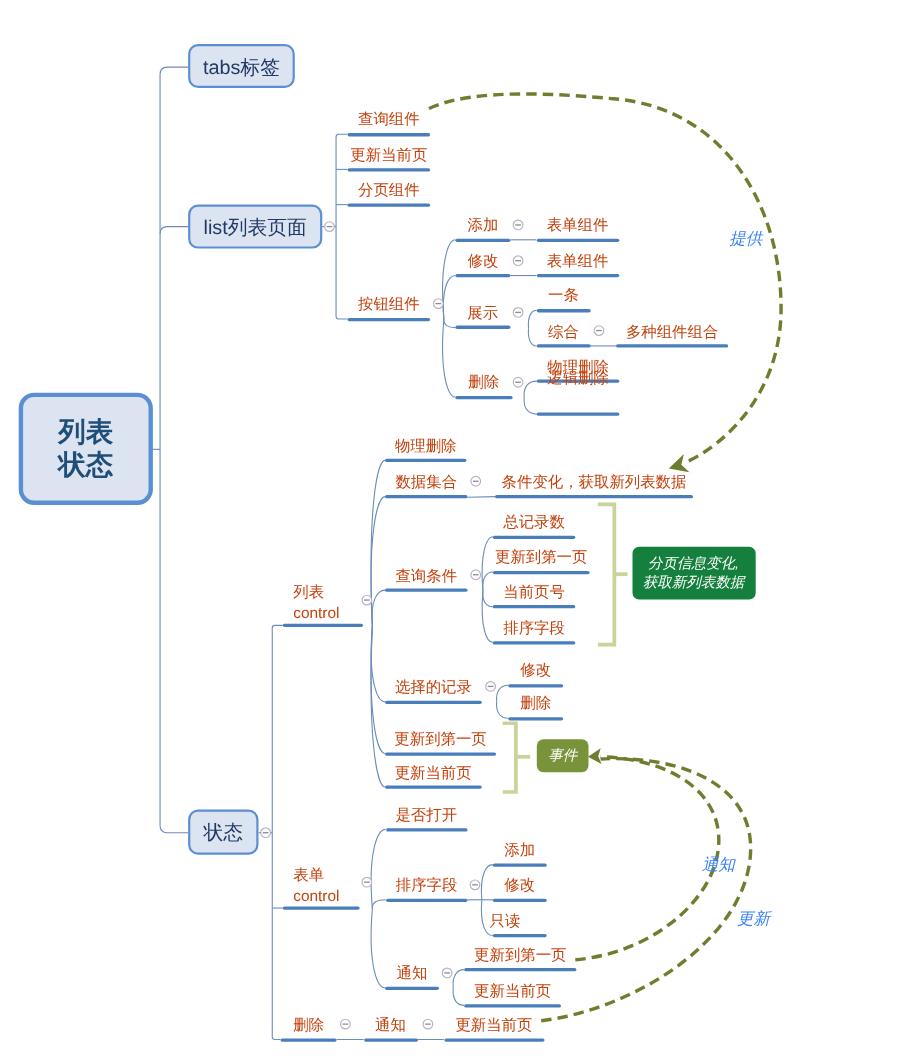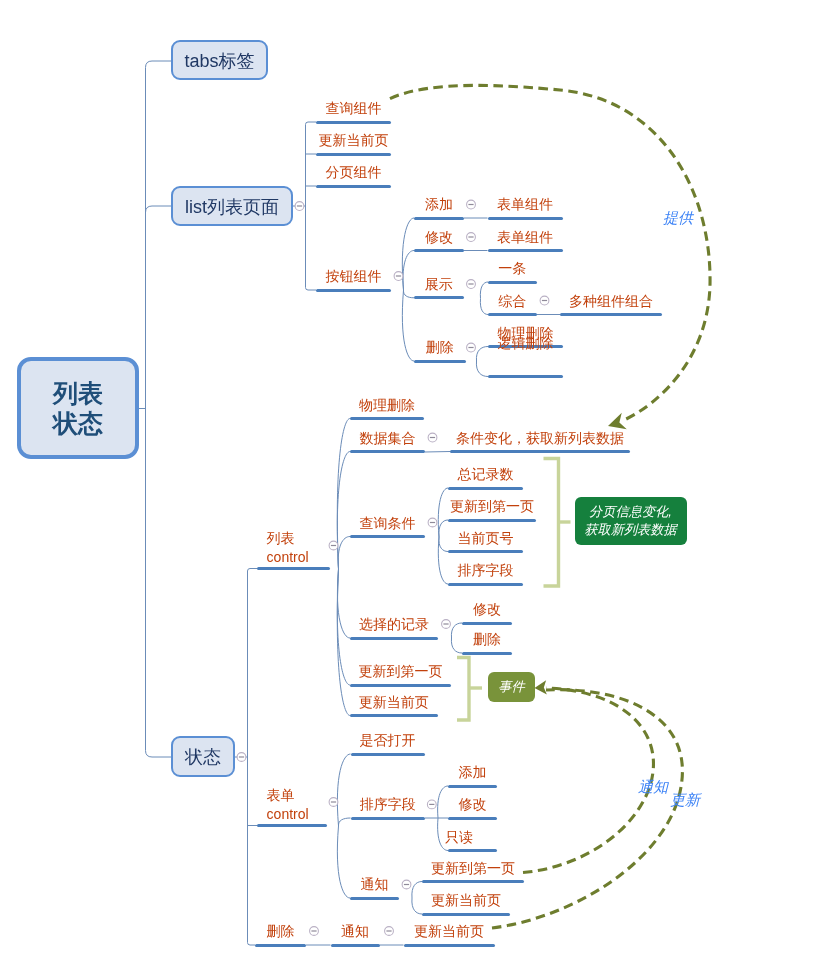--- a/index.html
+++ b/index.html
@@ -288,15 +288,15 @@
       <div class="node tnode" style="left: 449px; top: 923px; transform: translateX(-50%);">更新当前页</div>
       <div class="gbox" style="left: 574.5px; top: 497px; width: 112px; height: 48px; background: #15803d; text-align: center;">
         <div style="white-space: pre;">分页信息变化,
 获取新列表数据</div>
       </div>
       <div class="gbox" style="left: 488px; top: 672px; width: 47px; height: 30px; background: rgb(121, 147, 58);">
         <div style="white-space: pre;">事件</div>
       </div>
       <div class="glabel" style="left: 663px; top: 210px;">提供</div>
       <div class="glabel" style="left: 638px; top: 779px;">通知</div>
-      <div class="glabel" style="left: 670px; top: 792px;">更新</div>
+      <div class="glabel" style="left: 670px; top: 828px;">更新</div>
     </div>
 </div>
 
 </body></html>

